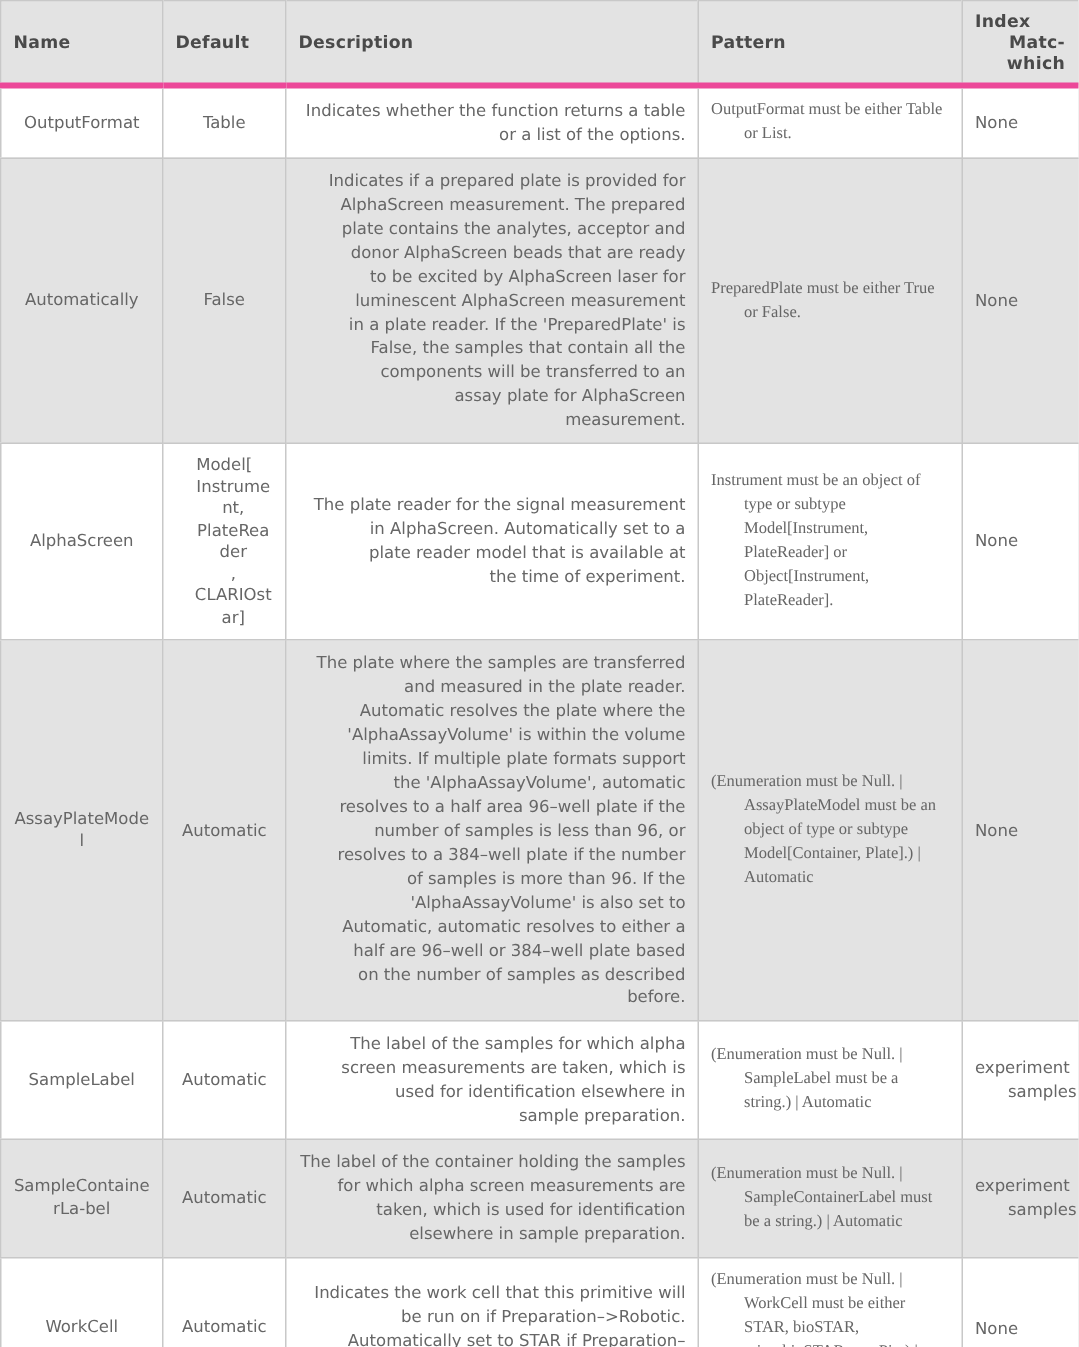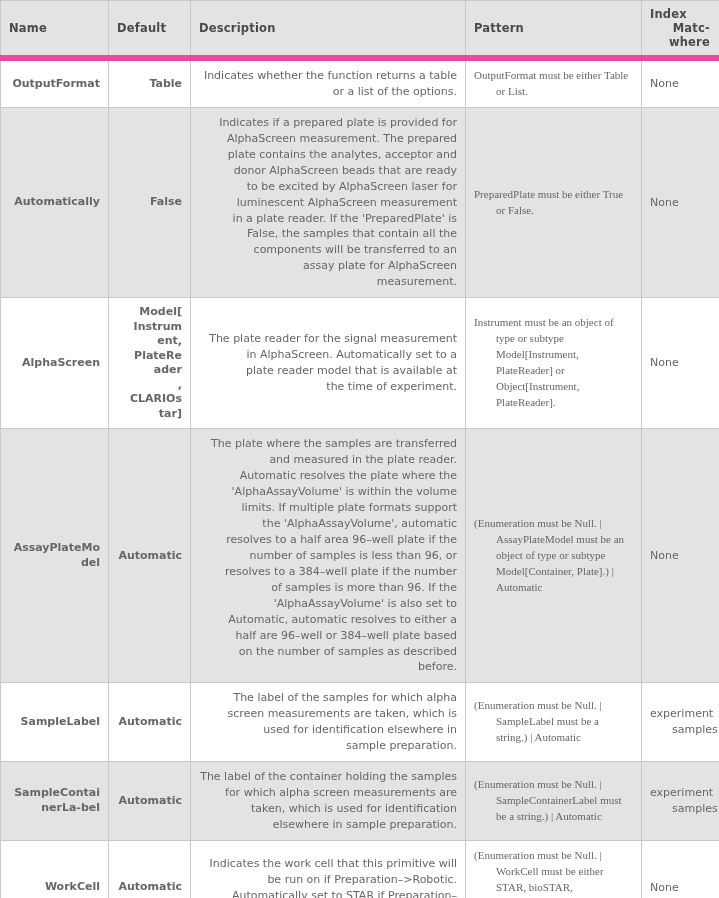--- a/index.html
+++ b/index.html
@@ -25,21 +25,21 @@
   #options-table col.col-name     { width: 108px; }
   #options-table col.col-default  { width: 82px;  }
   #options-table col.col-desc     { width: 275px; }
   #options-table col.col-pattern  { width: 176px; }
   #options-table col.col-index    { width: 78px;  }
 
   
   thead tr { background: #e3e3e3; }
   thead th {
     border-right: 1px solid #c8c8c8;
-    border-bottom: 6px solid #ec4899;
+    border-bottom: 4px solid #ec4899;
     padding: 6px 8px 6px 8px;
     font-size: 11.5px;
     font-weight: bold;
     color: #4a4a4a;
     text-align: left;
     vertical-align: middle;
     letter-spacing: 0.2px;
     height: 50px;
     box-sizing: border-box;
   }
@@ -65,24 +65,23 @@
     border-bottom: 1px solid #c8c8c8;
     padding: 7px 8px;
     font-size: 11px;
     color: #666666;
     vertical-align: middle;
     box-sizing: border-box;
   }
 
   .cell-name,
   .cell-default {
-    text-align: right;
+    text-align: center;
     line-height: 1.32;
     word-break: break-word;
-    font-weight: bold;
   }
 
   .cell-default .default-line {
     display: block;
   }
   .cell-default .default-indent {
     display: block;
     padding-left: 12px;
   }
 
@@ -130,21 +129,21 @@
     <col class="col-index">
   </colgroup>
   <thead>
     <tr>
       <th class="th-name">Name</th>
       <th class="th-default">Default</th>
       <th class="th-desc">Description</th>
       <th class="th-pattern">Pattern</th>
       <th class="th-index">
         <span class="th-index-inner">
-          <span class="first-word">Index</span><span>Matc-</span><br><span>where</span>
+          <span class="first-word">Index</span><span>Matc-</span><br><span>which</span>
         </span>
       </th>
     </tr>
   </thead>
   <tbody id="table-body">
       <tr class="row-odd">
         <td class="cell-name">OutputFormat</td>
         <td class="cell-default">Table</td>
         <td class="cell-desc">
           <span class="hang">Indicates whether the function returns a table or a list of the options.</span>

